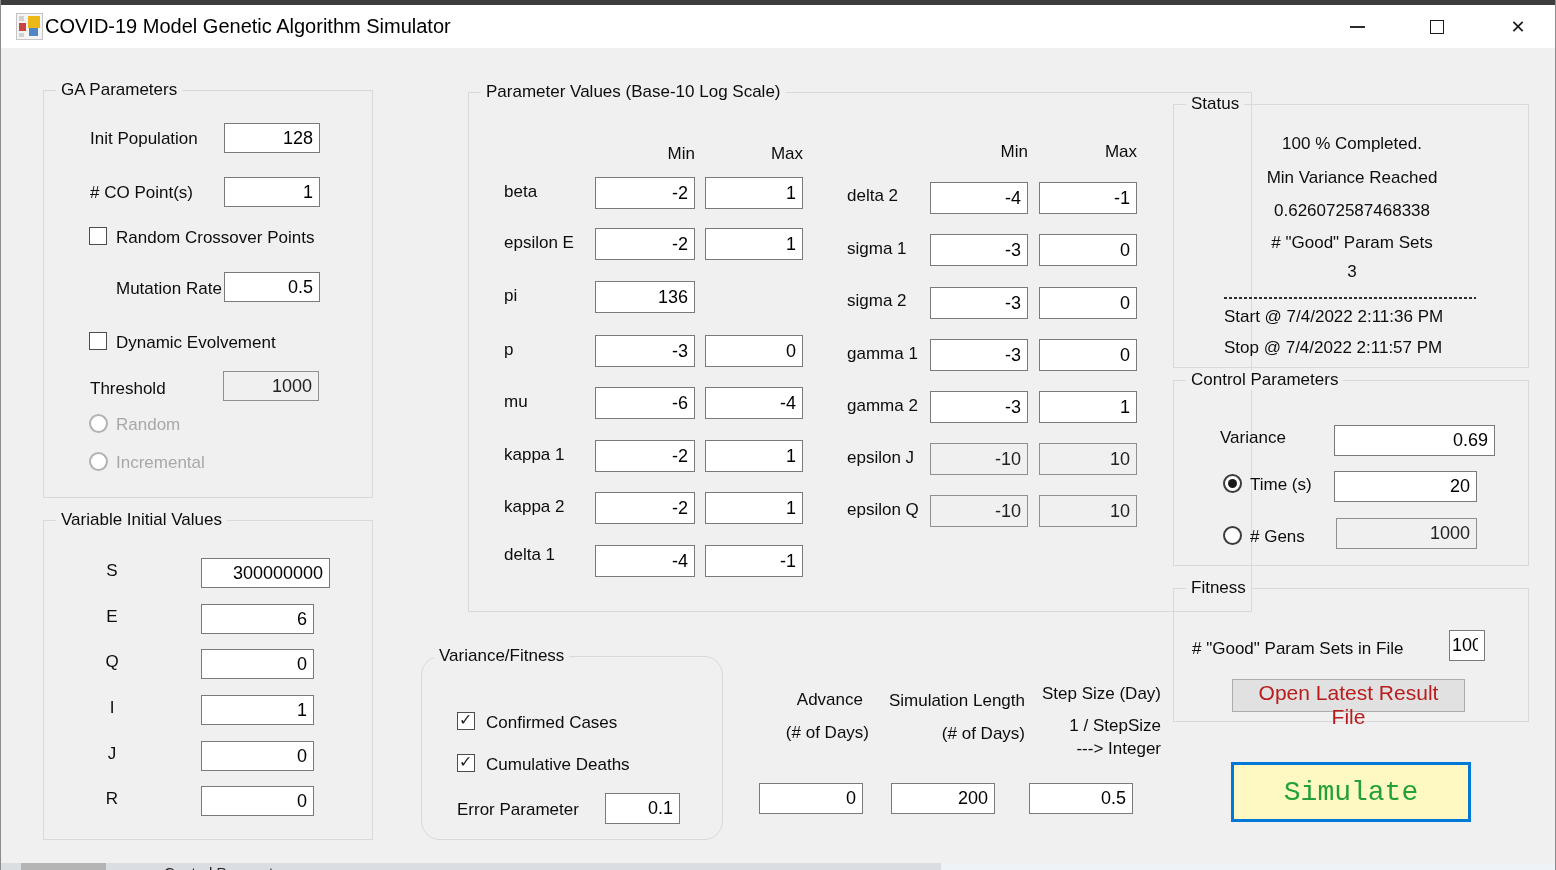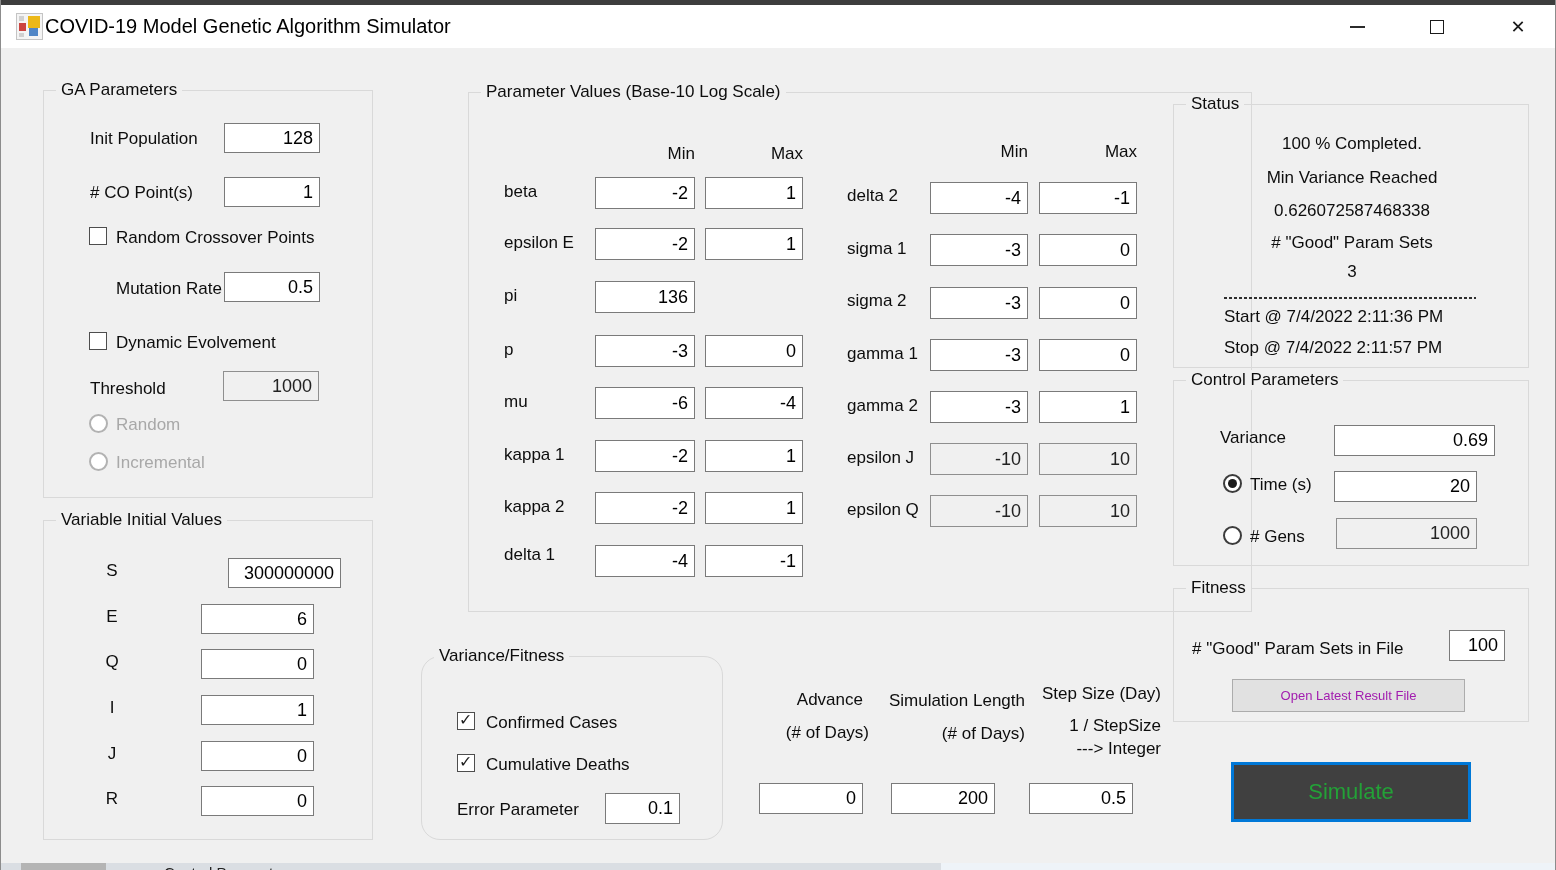--- a/index.html
+++ b/index.html
@@ -26,23 +26,23 @@
   .hdr { position:absolute; font-size:17px; color:#0d0d0d; text-align:right; }
   .tb { position:absolute; box-sizing:border-box; border:1px solid #7a7a7a; background:#ffffff;
         font-family:"Liberation Sans",sans-serif; font-size:18px; color:#000; text-align:right; padding:0 6px 0 2px; outline:none; }
   .tb.dis { background:#f0f0f0; color:#222222; border-color:#8f8f8f; }
   .cb { position:absolute; width:18px; height:18px; box-sizing:border-box; border:1px solid #4d4d4d; background:#fff; }
   .cb .chk { position:absolute; left:1px; top:-2px; font-size:16px; color:#1c1c1c; line-height:18px; }
   .radio { position:absolute; width:19px; height:19px; box-sizing:border-box; border:2px solid #3c3c3c; border-radius:50%; background:#fff; }
   .radio.dis { border-color:#b2b2b2; }
   .radio.sel::after { content:""; position:absolute; left:3px; top:3px; width:9px; height:9px; border-radius:50%; background:#1a1a1a; }
   .btn { position:absolute; box-sizing:border-box; background:#e1e1e1; border:1px solid #acacac;
-         font-family:"Liberation Sans",sans-serif; font-size:13px; color:#a21caf; }
-  .simulate { position:absolute; box-sizing:border-box; background:#404040; border:3px solid #0078d7;
-              font-family:Liberation Sans, sans-serif; font-size:22px; color:#23a137; }
+         font-family:"Liberation Sans",sans-serif; font-size:21px; color:#b91c1c; }
+  .simulate { position:absolute; box-sizing:border-box; background:#fef9c3; border:3px solid #0078d7;
+              font-family:Liberation Mono, monospace; font-size:28px; color:#23a137; }
   .sline { position:absolute; font-size:17px; color:#0d0d0d; white-space:nowrap; }
   .center { text-align:center; }
   .sep { position:absolute; height:2px; background-image:repeating-linear-gradient(90deg,#2e2e2e 0 3px,transparent 3px 5px); }
   .bstrip { position:absolute; left:0; top:863px; width:1556px; height:7px; background:#dadee3; overflow:hidden; }
   .bstrip .bdark { position:absolute; left:20px; top:0; width:85px; height:7px; background:#b4b4b4; }
   .bstrip .blight { position:absolute; left:940px; right:0; top:0; height:7px; background:#eef3f8; }
   .bstrip .btext { position:absolute; left:163px; top:1px; font-size:15px; color:#222; white-space:nowrap; }
 </style>
 </head>
 <body>
@@ -88,21 +88,21 @@
       <input class="tb dis" style="left: 179px; top: 280px; width: 96px; height: 30px;" readonly="" value="1000">
       <div class="radio dis" style="left:45px; top:323px;"></div>
       <span class="lbl dim" style="left:72px; top:324px;">Random</span>
       <div class="radio dis" style="left:45px; top:361px;"></div>
       <span class="lbl dim" style="left:72px; top:362px;">Incremental</span>
     </div>
 
     <div class="gb" style="left:42px; top:472px; width:330px; height:320px;">
       <span class="gbt">Variable Initial Values</span>
       <span class="lbl center" style="left:56px; top:40px; width:24px;">S</span>
-      <input class="tb" style="left: 157px; top: 37px; width: 113px; height: 30px; margin-left: 27px;" value="300000000">
+      <input class="tb" style="left: 157px; top: 37px; width: 129px; height: 30px;" value="300000000">
       <span class="lbl center" style="left:56px; top:86px; width:24px;">E</span>
       <input class="tb" style="left: 157px; top: 83px; width: 113px; height: 30px;" value="6">
       <span class="lbl center" style="left:56px; top:131px; width:24px;">Q</span>
       <input class="tb" style="left: 157px; top: 128px; width: 113px; height: 30px;" value="0">
       <span class="lbl center" style="left:56px; top:177px; width:24px;">I</span>
       <input class="tb" style="left: 157px; top: 174px; width: 113px; height: 30px;" value="1">
       <span class="lbl center" style="left:56px; top:223px; width:24px;">J</span>
       <input class="tb" style="left: 157px; top: 220px; width: 113px; height: 30px;" value="0">
       <span class="lbl center" style="left:56px; top:268px; width:24px;">R</span>
       <input class="tb" style="left: 157px; top: 265px; width: 113px; height: 30px;" value="0">
@@ -222,21 +222,21 @@
       <span class="lbl" style="left:76px; top:94px;">Time (s)</span>
       <input class="tb" style="left: 160px; top: 90px; width: 143px; height: 31px;" value="20">
       <div class="radio" style="left:49px; top:145px;"></div>
       <span class="lbl" style="left:76px; top:146px;"># Gens</span>
       <input class="tb dis" style="left: 162px; top: 137px; width: 141px; height: 31px;" readonly="" value="1000">
     </div>
 
     <div class="gb" style="left:1172px; top:540px; width:356px; height:134px;">
       <span class="gbt">Fitness</span>
       <span class="lbl" style="left:18px; top:50px;"># "Good" Param Sets in File</span>
-      <input class="tb" style="left: 275px; top: 41px; width: 56px; height: 31px;" value="100">
+      <input class="tb" style="left: 275px; top: 41px; width: 36px; height: 31px;" value="100">
       <button class="btn" style="left:58px; top:90px; width:233px; height:33px;">Open Latest Result File</button>
     </div>
 
     <button class="simulate" style="left:1230px; top:714px; width:240px; height:60px;">Simulate</button>
 
   </div>
 
   <div class="bstrip">
     <div class="bdark"></div>
     <div class="blight"></div>

